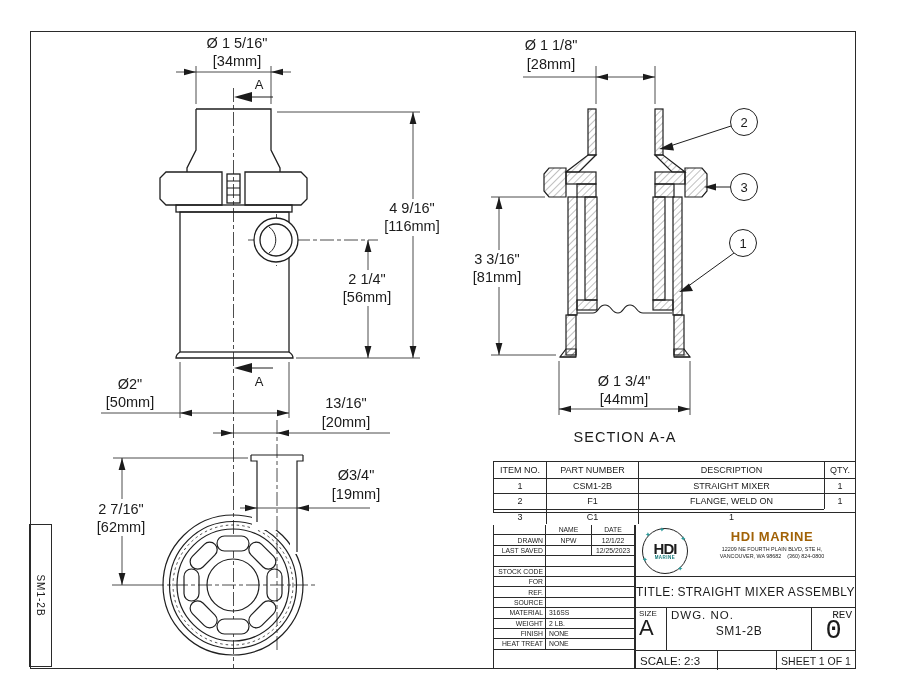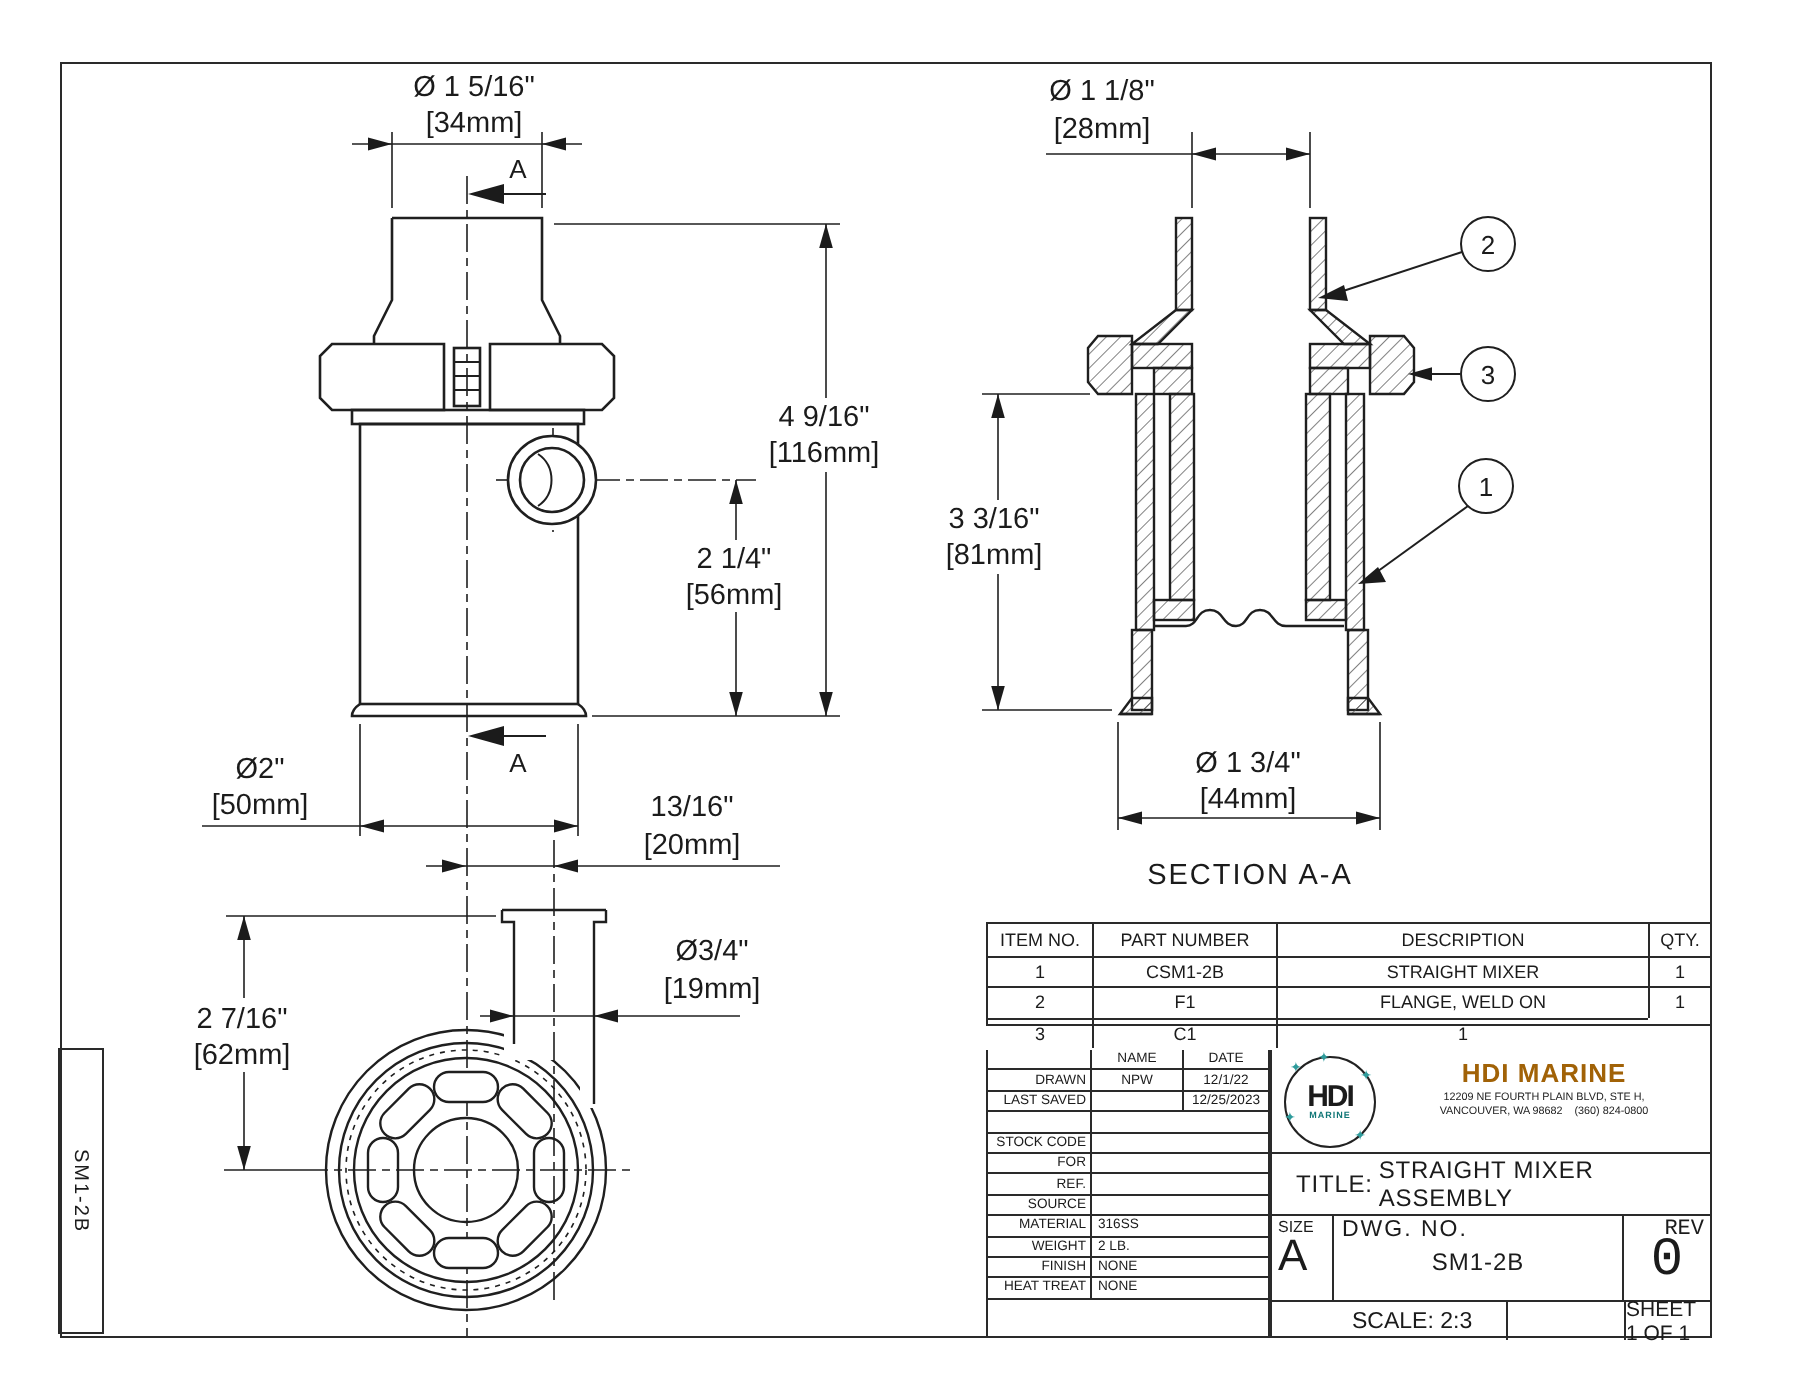--- a/index.html
+++ b/index.html
@@ -24,33 +24,33 @@
   .ival{flex:1;display:flex;align-items:center;padding-left:3px;}
   .right-block{left:635px;top:525px;width:220px;height:143px;border-left:1px solid #2a2a2a;}
   .company{height:51px;border-bottom:1px solid #2a2a2a;position:relative;}
   .logo{position:absolute;left:6px;top:3px;width:44px;height:44px;border:1.6px solid #222;border-radius:50%;display:flex;flex-direction:column;align-items:center;justify-content:center;}
   .logo .hdi{font-size:15px;font-weight:800;letter-spacing:-1px;line-height:13px;}
   .logo .mar{font-size:4.5px;font-weight:700;color:#177;letter-spacing:.5px;}
   .star{position:absolute;color:#2e9b9b;font-size:7px;line-height:7px;}
   .cotext{position:absolute;left:56px;top:4px;width:160px;text-align:center;}
   .coname{font-size:13px;font-weight:800;letter-spacing:.5px;color:#a16207;}
   .coaddr{font-size:5.4px;line-height:7px;color:#222;margin-top:2px;}
-  .titlerow{height:30px;border-bottom:1px solid #2a2a2a;display:flex;align-items:center;padding-left:12px;font-size:12px;letter-spacing:.4px;}
+  .titlerow{height:30px;border-bottom:1px solid #2a2a2a;display:flex;align-items:center;padding-left:0;font-size:12px;letter-spacing:.4px;}
   .titlerow .tl{margin-right:3px;}
   .sizerow{height:42px;border-bottom:1px solid #2a2a2a;display:flex;}
   .sizecell{width:27px;border-right:1px solid #2a2a2a;padding:1px 0 0 3px;}
   .sizecell .lab{font-size:8px;}
   .sizecell .big{font-size:22px;line-height:20px;}
   .dwgcell{flex:1;border-right:1px solid #2a2a2a;padding:1px 0 0 4px;position:relative;}
   .dwgcell .lab{font-size:11.5px;letter-spacing:1px;}
   .dwgcell .num{position:absolute;left:0;right:0;top:16px;text-align:center;font-size:12px;letter-spacing:.5px;}
   .revcell{width:43px;position:relative;font-family:Liberation Mono, monospace;}
   .revcell .lab{position:absolute;right:3px;top:1px;font-size:11px;}
   .revcell .big{position:absolute;left:0;right:0;top:8px;text-align:center;font-size:27px;font-weight:400;}
-  .scalerow{height:19px;display:flex;font-size:11.5px;margin-left:36px;}
+  .scalerow{height:19px;display:flex;font-size:11.5px;}
   .scalecell{width:77px;border-right:1px solid #2a2a2a;display:flex;align-items:center;padding-left:4px;}
   .gapcell{width:58px;border-right:1px solid #2a2a2a;}
   .sheetcell{flex:1;display:flex;align-items:center;justify-content:center;font-size:10.5px;}
   .tab{left:29px;top:524px;width:23px;height:143px;border:1px solid #2a2a2a;display:flex;align-items:center;justify-content:center;}
   .tab span{transform:rotate(90deg);white-space:nowrap;font-size:10px;letter-spacing:1px;}
 </style>
 </head>
 <body>
 
 <div id="sheet">

